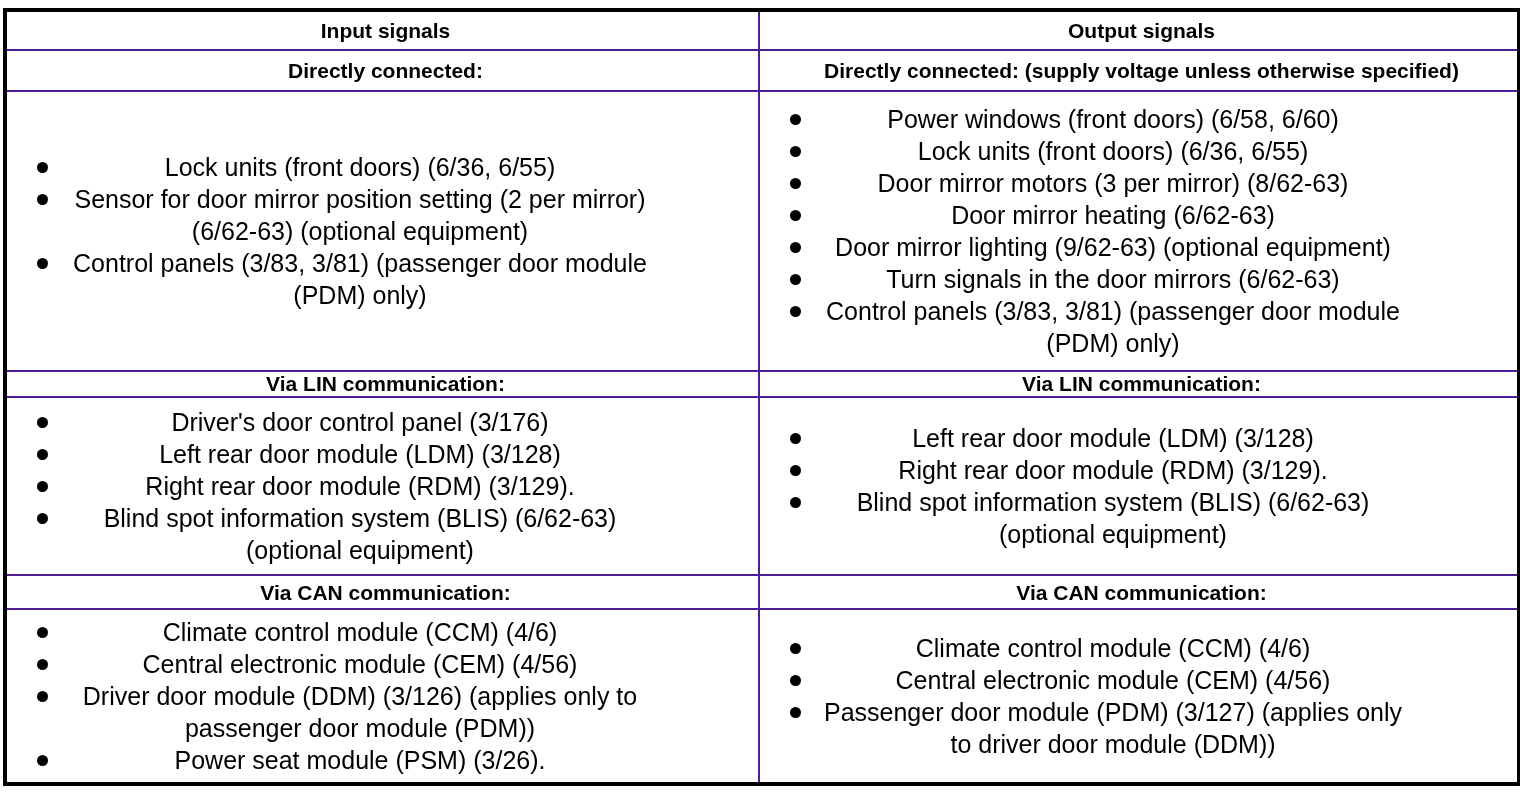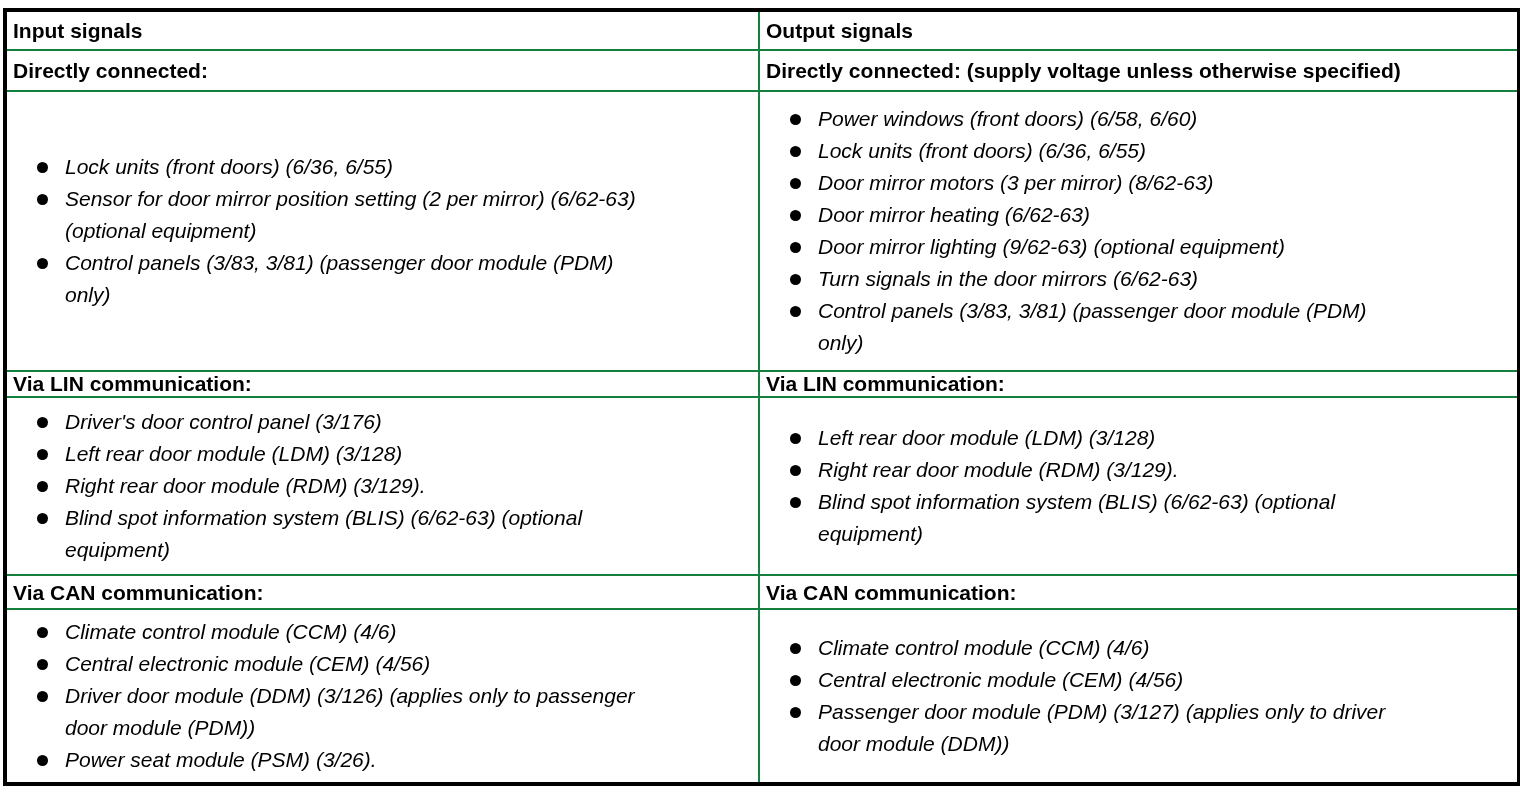--- a/index.html
+++ b/index.html
@@ -16,24 +16,24 @@
     border-collapse: collapse;
     table-layout: fixed;
     width: 1514px;
     height: 778px;
     margin: 8px 3px 6px 3px;
     border: 4px solid #000000;
   }
   col.c-left  { width: 754px; }
   col.c-right { width: 760px; }
   th, td {
-    border: 2px solid #15803d;
+    border: 2px solid #4c1d95;
     padding: 0;
     vertical-align: middle;
-    text-align: left;
+    text-align: center;
     overflow: hidden;
   }
   tr.r-header    { height: 40px; }
   tr.r-title-dc  { height: 41px; margin-left: 45px; }
   tr.r-list-dc   { height: 279px; }
   tr.r-title-lin { height: 21px; }
   tr.r-list-lin  { height: 178px; }
   tr.r-title-can { height: 34px; }
   tr.r-list-can  { height: 174px; }
 
@@ -48,24 +48,23 @@
     font-weight: bold;
   }
   ul.bullets {
     margin: 0;
     padding: 0 0 0 58px;
     width: 650px;
     list-style: none;
   }
   ul.bullets li {
     position: relative;
-    font-size: 21px;
+    font-size: 25px;
     line-height: 32px;
     max-width: 590px;
-    font-style: italic;
   }
   ul.bullets li::before {
     content: "";
     position: absolute;
     left: -28px;
     top: 11px;
     width: 11px;
     height: 11px;
     border-radius: 50%;
     background: #000000;

